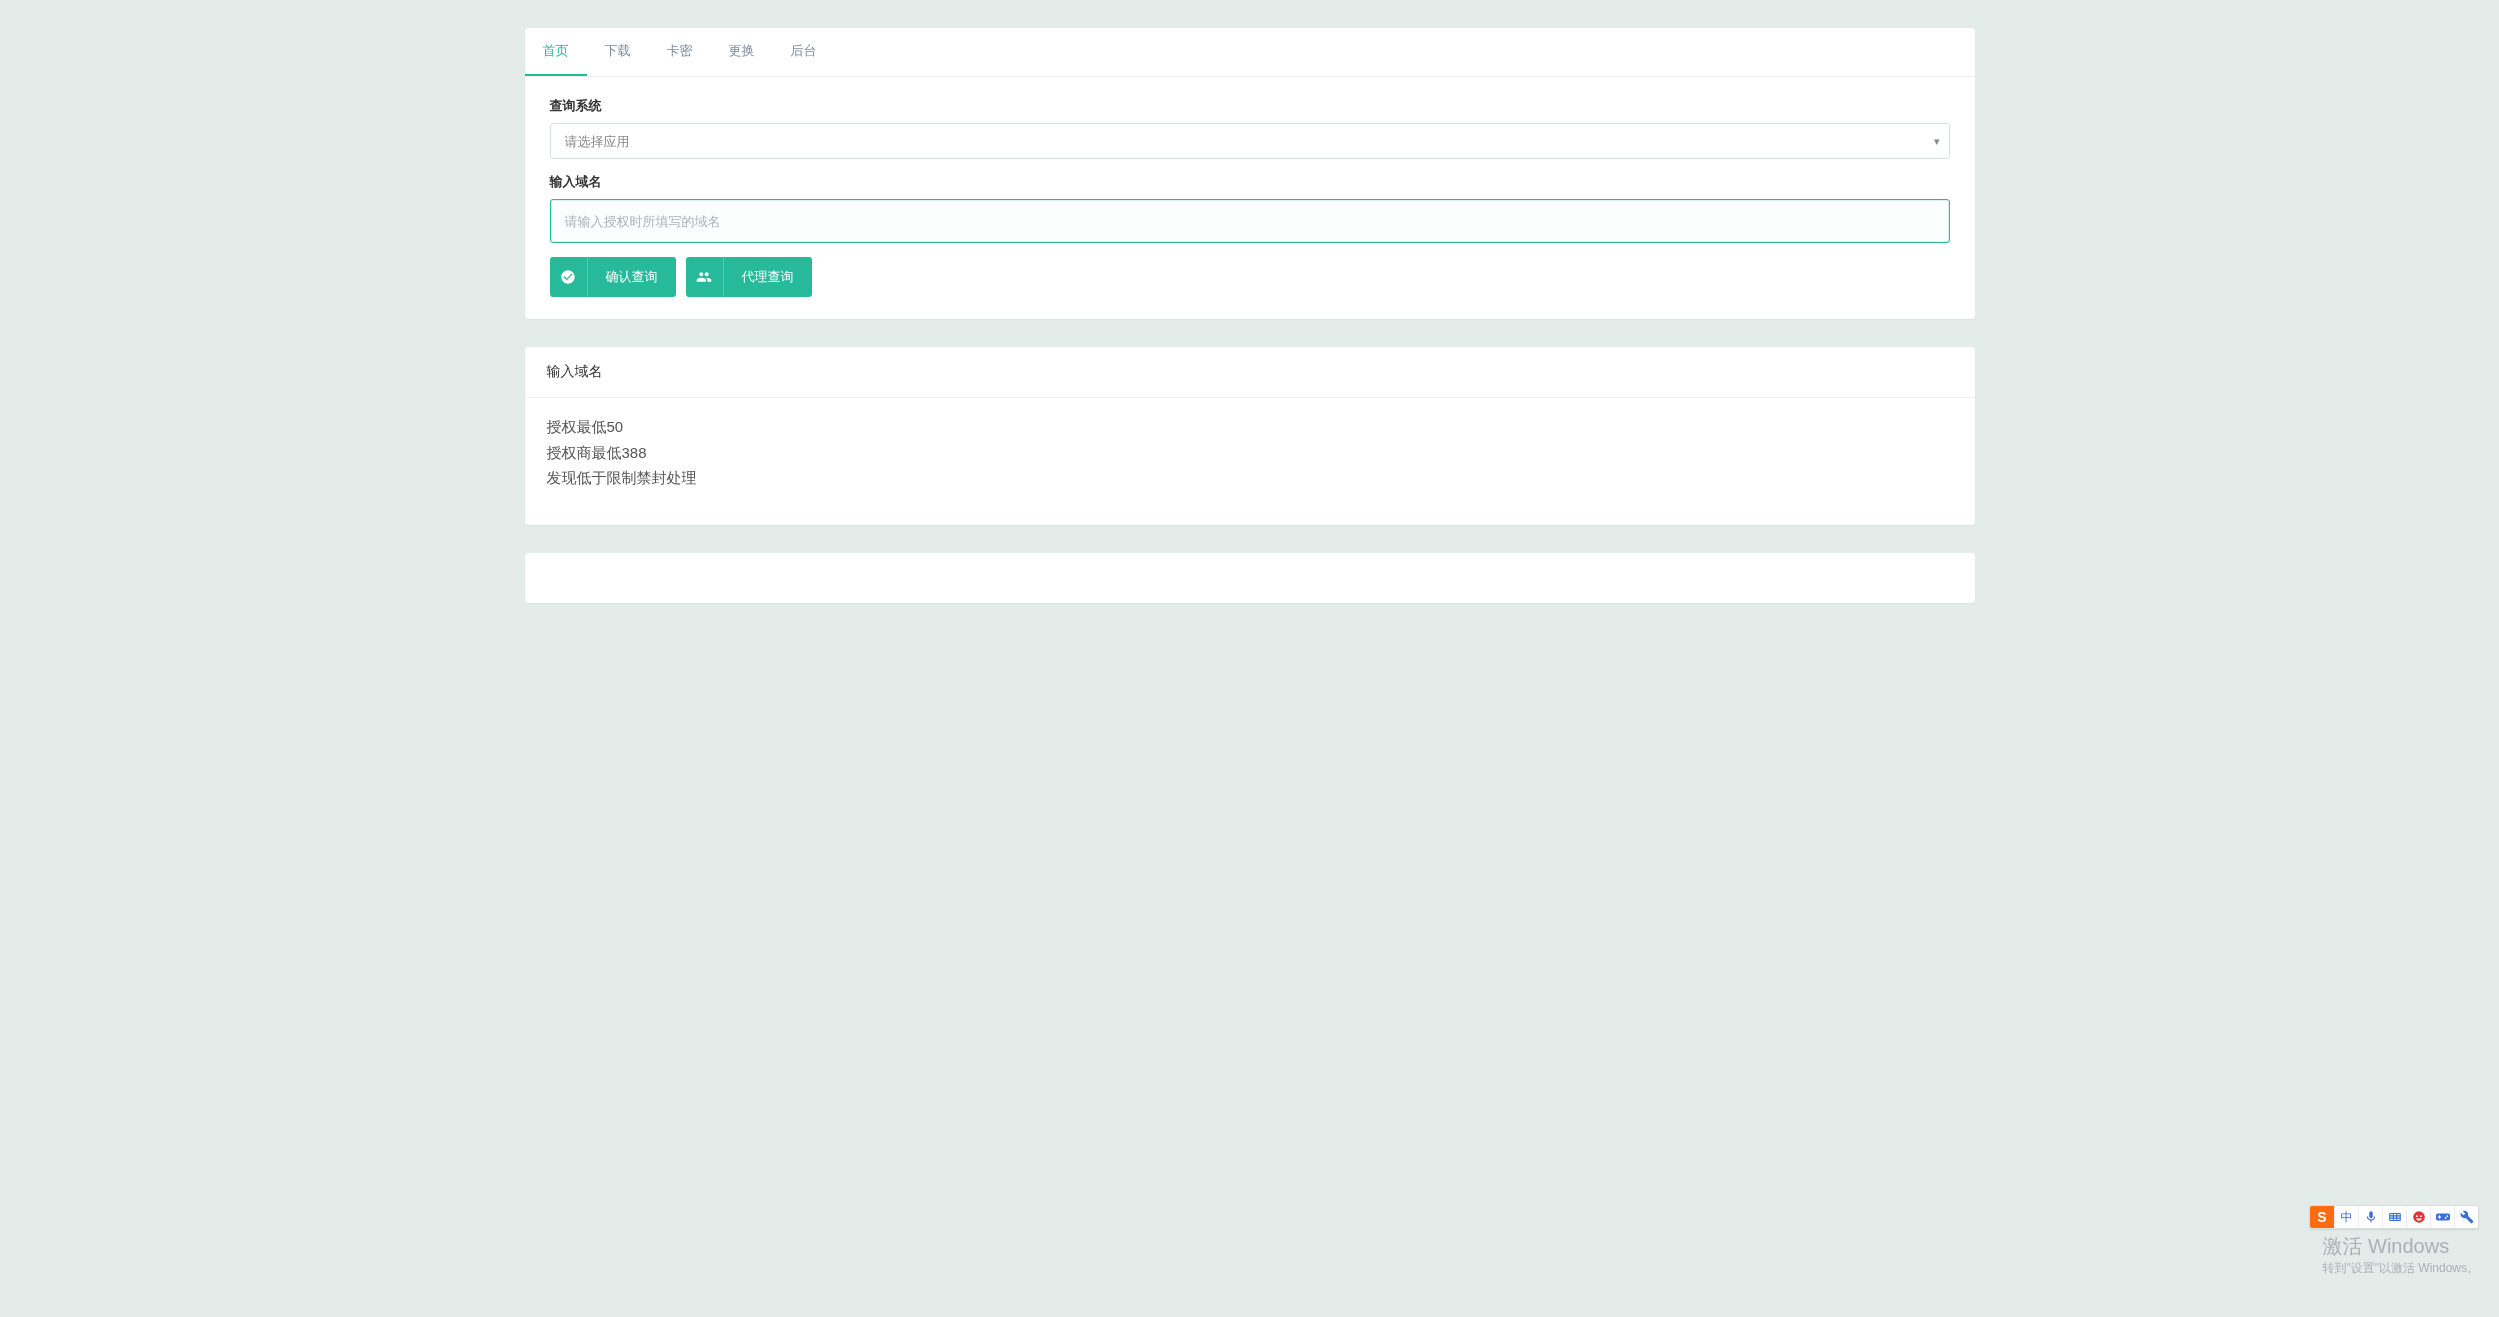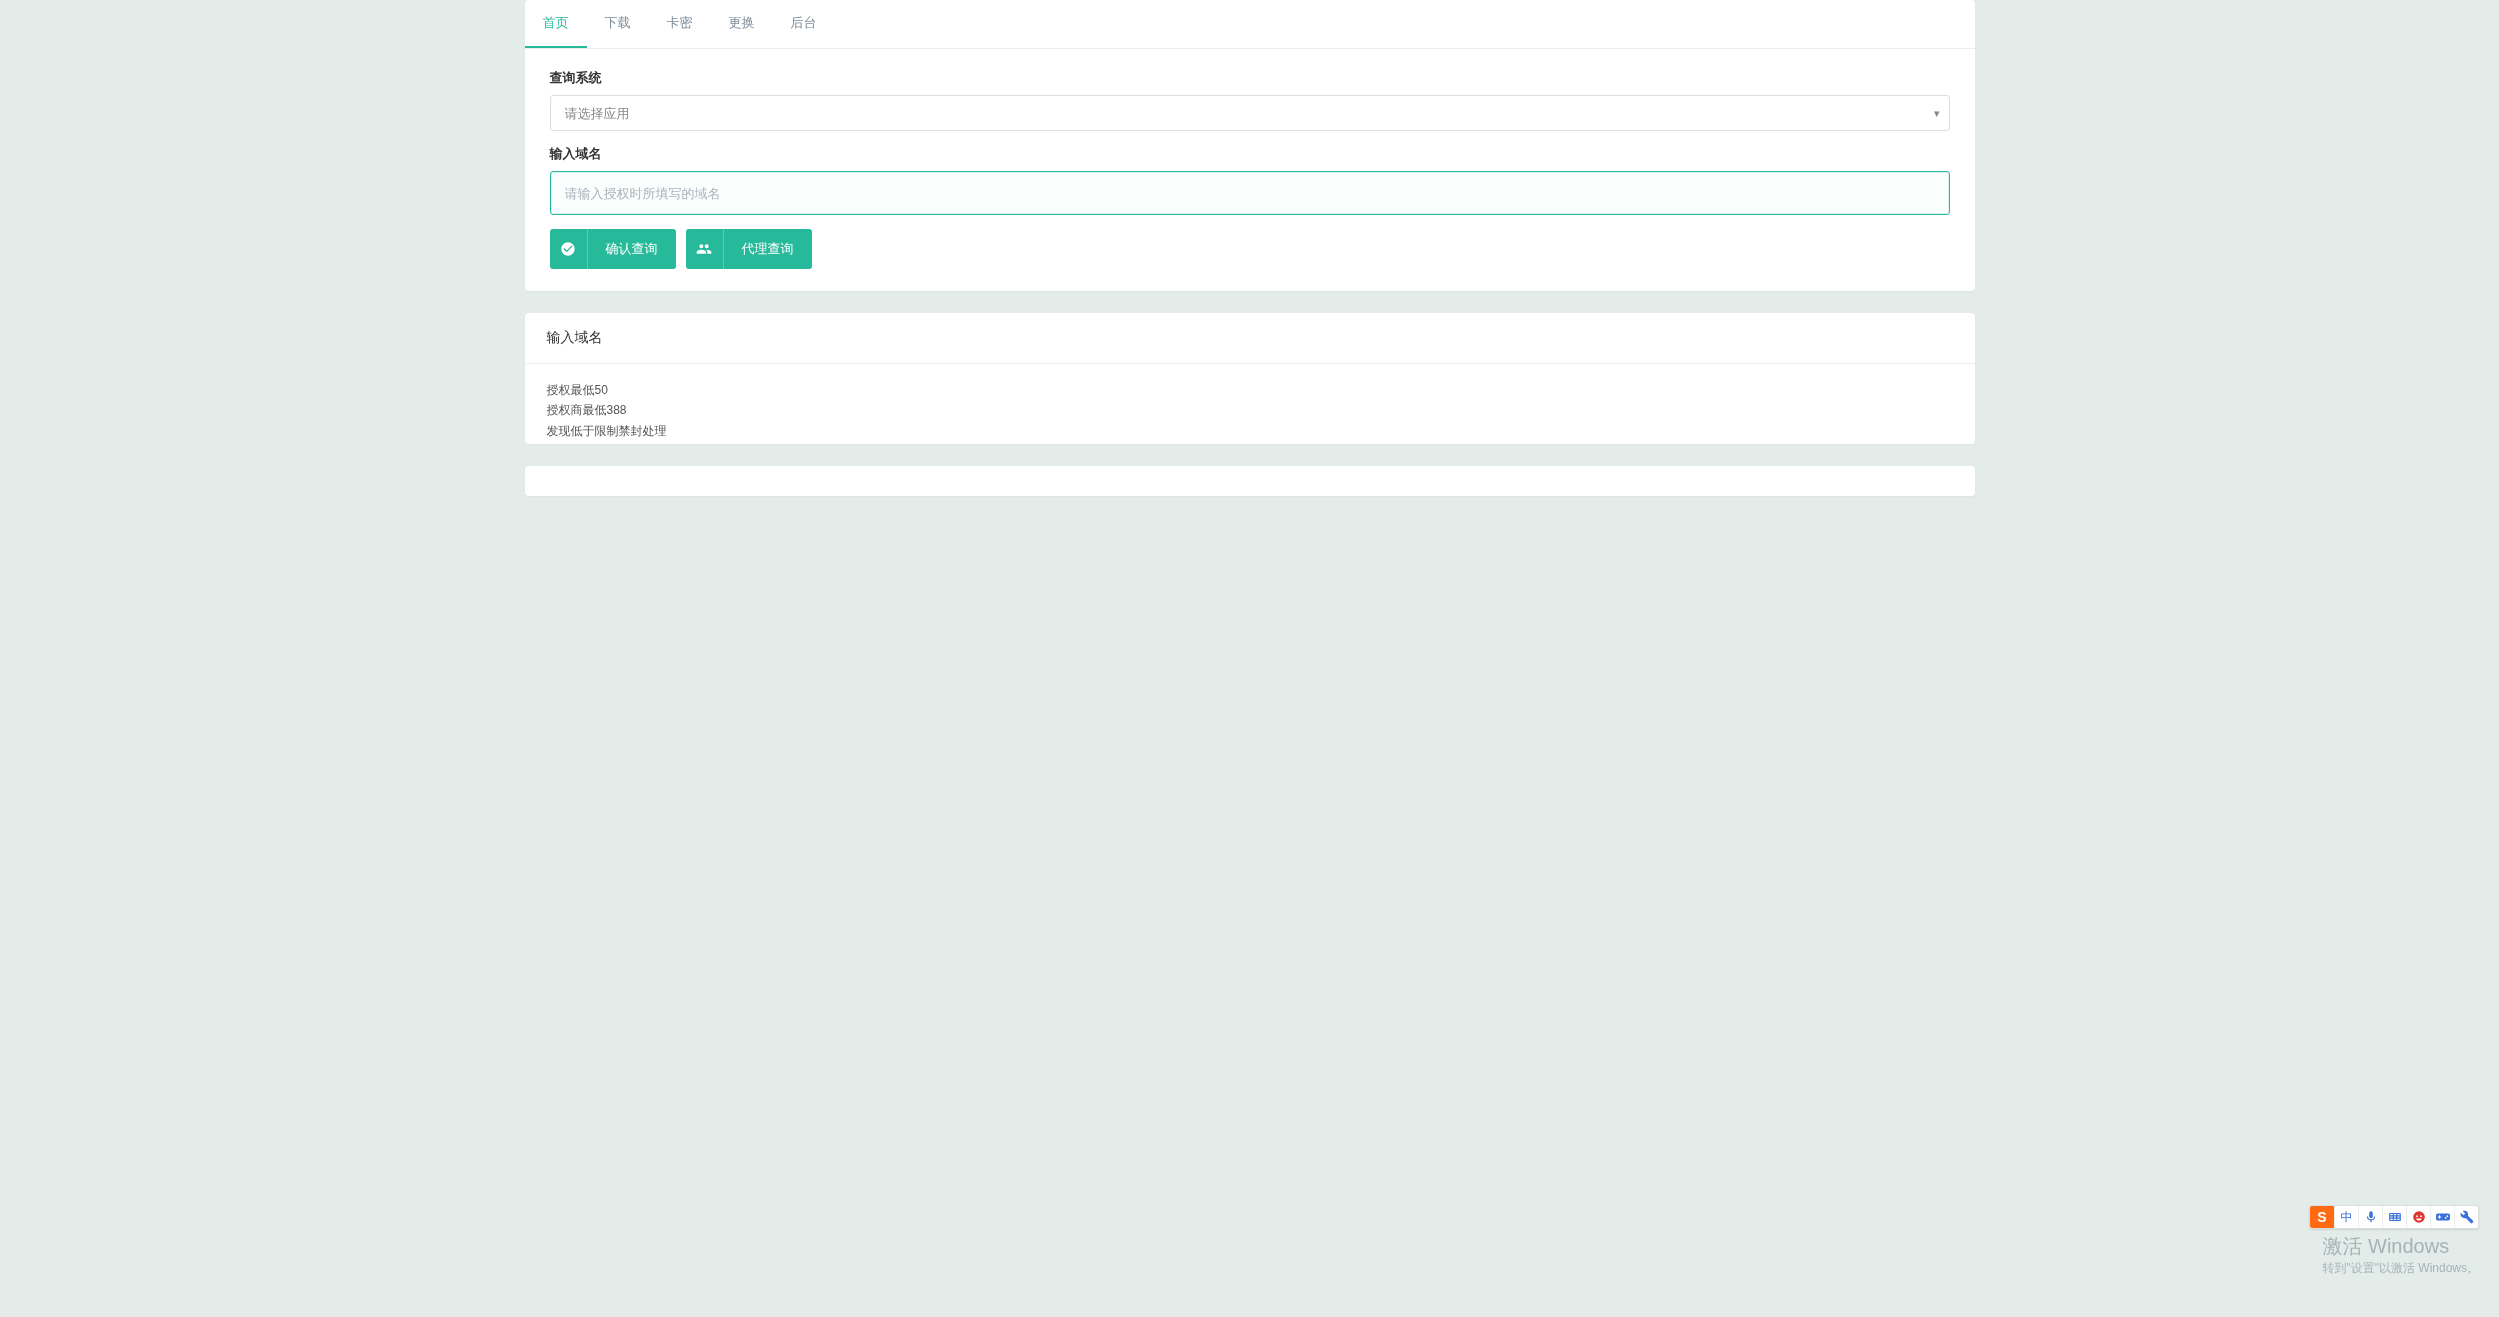--- a/index.html
+++ b/index.html
@@ -18,20 +18,21 @@
     .container {
       max-width: 1470px;
       margin: 0 auto;
       padding: 0 10px;
     }
     .card {
       background: #fff;
       border-radius: 4px;
       margin-bottom: 22px;
       box-shadow: 0 1px 2px rgba(0,0,0,0.04);
+      margin-top: 28px;
     }
     
     .tabs {
       display: flex;
       border-bottom: 1px solid #eee;
     }
     .tab {
       padding: 14px 18px;
       font-size: 13px;
       color: #7d8b99;
@@ -129,22 +130,22 @@
       padding: 0 18px;
     }
     
     .panel-header {
       padding: 16px 22px;
       border-bottom: 1px solid #eee;
       font-size: 14px;
       color: #333;
     }
     .panel-body {
-      padding: 16px 22px 3px 22px;
-      font-size: 12px;
+      padding: 16px 22px 34px 22px;
+      font-size: 15px;
       color: #555;
       line-height: 1.7;
     }
     
     .watermark {
       position: fixed;
       right: 20px;
       bottom: 40px;
       text-align: left;
       color: rgba(120,130,140,0.55);

